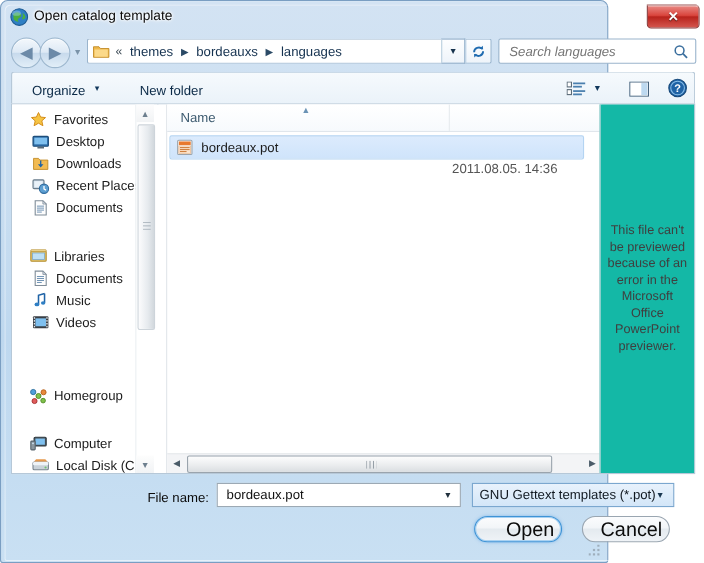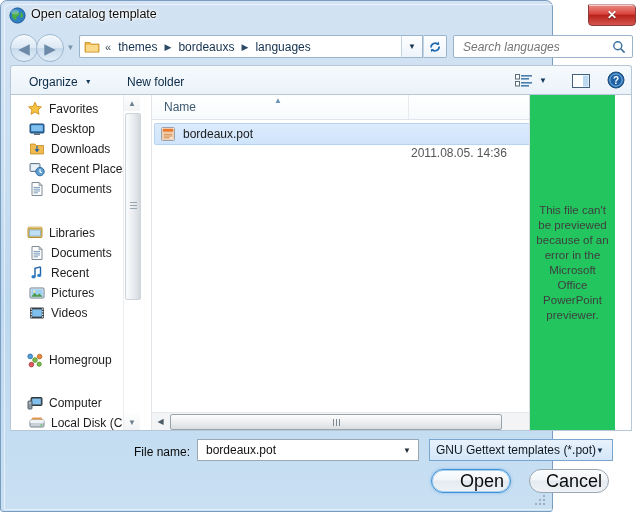--- a/index.html
+++ b/index.html
@@ -228,22 +228,22 @@
     position:absolute;left:18px;top:1px;width:330px;height:14px;
     background:linear-gradient(to bottom,#fdfdfd,#ebedef 55%,#dadee1);
     border:1px solid #9aa4ad;border-radius:2px;cursor:pointer;
   }
   #hsb-grip{
     position:absolute;left:162px;top:4px;width:9px;height:7px;
     background:linear-gradient(to right,#7d8892 1px,transparent 1px) 0 0/3px 7px repeat-x;
   }
   
   #previewpane{
-    position:absolute;right:16px;top:0;width:85px;height:100%;
-    background:#22c55e;border-left:1px solid #d7dde3;
+    position:absolute;right:0;top:0;width:85px;height:100%;
+    background:#14b8a6;border-left:1px solid #d7dde3;
     display:flex;align-items:center;justify-content:center;
   }
   #preview-message{
     font-size:11.5px;color:#3f3f3f;text-align:center;line-height:15px;
     padding:0 5px;
   }
   
   #filename-label{
     position:absolute;left:133px;top:444px;font-size:12px;color:#0b0b0b;
   }
@@ -470,32 +470,21 @@
         </div>
         <div class="nav-row child">
           <span class="nav-ico">
             <svg width="16" height="16" viewBox="0 0 16 16">
               <path d="M11.5 1.8v8.4" stroke="#1f63a6" stroke-width="1.4"></path>
               <path d="M11.5 1.8L6 3.4v8" stroke="#1f63a6" stroke-width="1.4" fill="none"></path>
               <ellipse cx="4.6" cy="11.8" rx="2.2" ry="1.7" fill="#2f7fc4"></ellipse>
               <ellipse cx="10.2" cy="10.4" rx="2" ry="1.6" fill="#2f7fc4"></ellipse>
             </svg>
           </span>
-          <span class="nav-label">Recent</span>
-        </div>
-        <div class="nav-row child">
-          <span class="nav-ico">
-            <svg width="16" height="16" viewBox="0 0 16 16">
-              <rect x="1" y="3" width="14" height="10" rx="1" fill="#fff" stroke="#6b7d8c"></rect>
-              <rect x="2.2" y="4.2" width="11.6" height="7.6" fill="#9fd2f2"></rect>
-              <path d="M2.2 11.8l3.6-4 2.4 2.6 2-2 3.6 3.4z" fill="#4c9a4c"></path>
-              <circle cx="5.2" cy="6.4" r="1.1" fill="#ffe8a0"></circle>
-            </svg>
-          </span>
-          <span class="nav-label">Pictures</span>
+          <span class="nav-label">Music</span>
         </div>
         <div class="nav-row child">
           <span class="nav-ico">
             <svg width="16" height="16" viewBox="0 0 16 16">
               <rect x="1" y="2.5" width="14" height="11" rx="1" fill="#3a3f45"></rect>
               <rect x="3.2" y="4.4" width="9.6" height="7.2" fill="#7fc0ef"></rect>
               <g fill="#e8eaec">
                 <rect x="1.7" y="3.4" width="1.2" height="1.4"></rect>
                   <rect x="1.7" y="6" width="1.2" height="1.4"></rect>
                 <rect x="1.7" y="8.6" width="1.2" height="1.4"></rect>

